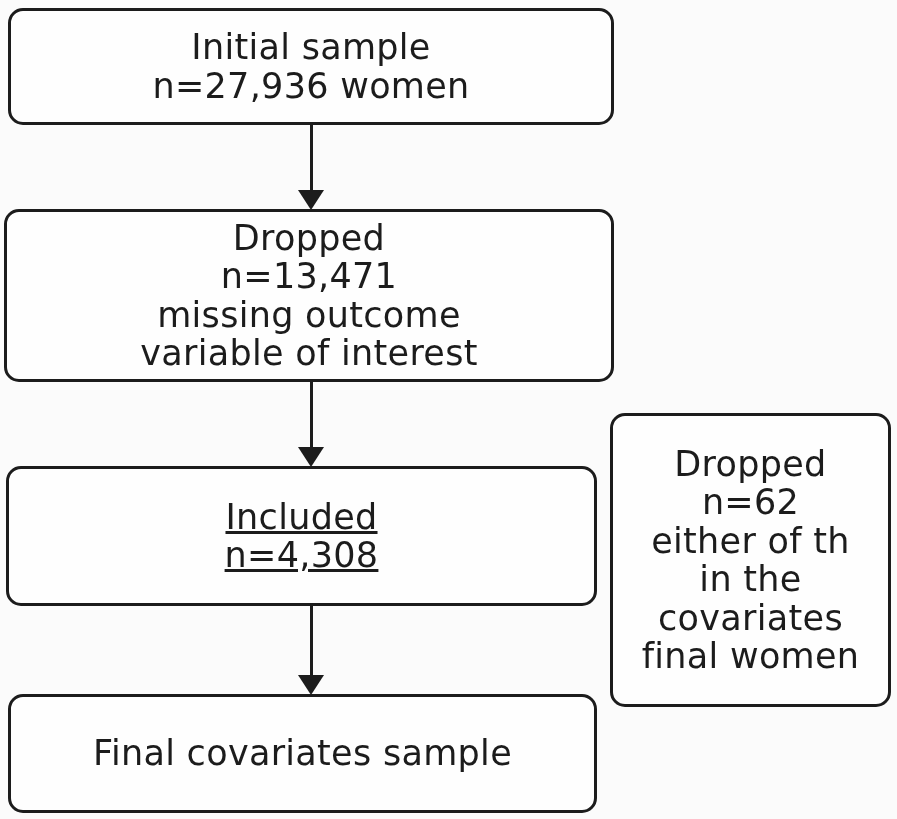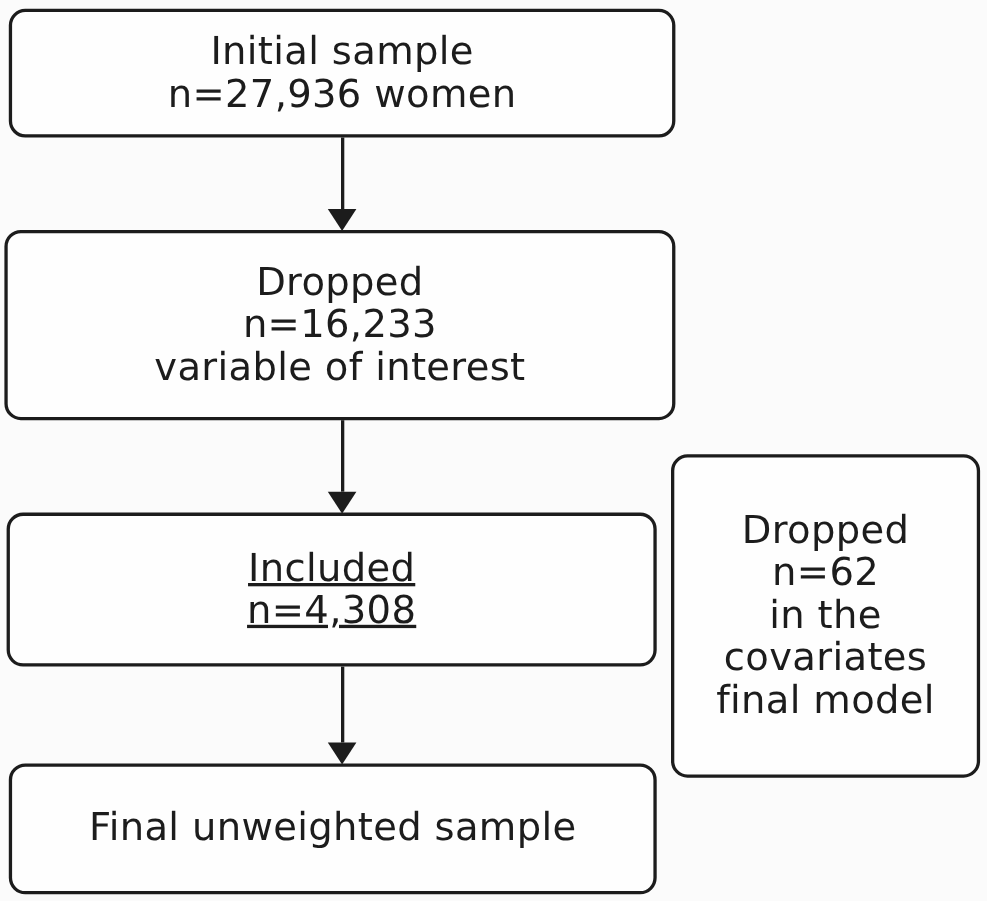--- a/index.html
+++ b/index.html
@@ -65,44 +65,46 @@
     <div class="line">n=27,936 women</div>
   </div>
 
   <div class="arrow arrow-1">
     <div class="shaft"></div>
     <div class="head"></div>
   </div>
 
   <div class="box box-dropped1">
     <div class="line">Dropped</div>
-    <div class="line">n=16,233</div>
+    <div class="line">n=13,471</div>
+    <div class="line">missing outcome</div>
     <div class="line">variable of interest</div>
   </div>
 
   <div class="arrow arrow-2">
     <div class="shaft"></div>
     <div class="head"></div>
   </div>
 
   <div class="box box-included">
     <div class="line">Included</div>
     <div class="line">n=4,308</div>
   </div>
 
   <div class="box box-dropped2">
     <div class="line">Dropped</div>
     <div class="line">n=62</div>
+    <div class="line">either of th</div>
     <div class="line">in the</div>
     <div class="line">covariates</div>
-    <div class="line">final model</div>
+    <div class="line">final women</div>
   </div>
 
   <div class="arrow arrow-3">
     <div class="shaft"></div>
     <div class="head"></div>
   </div>
 
   <div class="box box-final">
-    <div class="line">Final unweighted sample</div>
+    <div class="line">Final covariates sample</div>
   </div>
 
 </div>
 
 </body></html>

